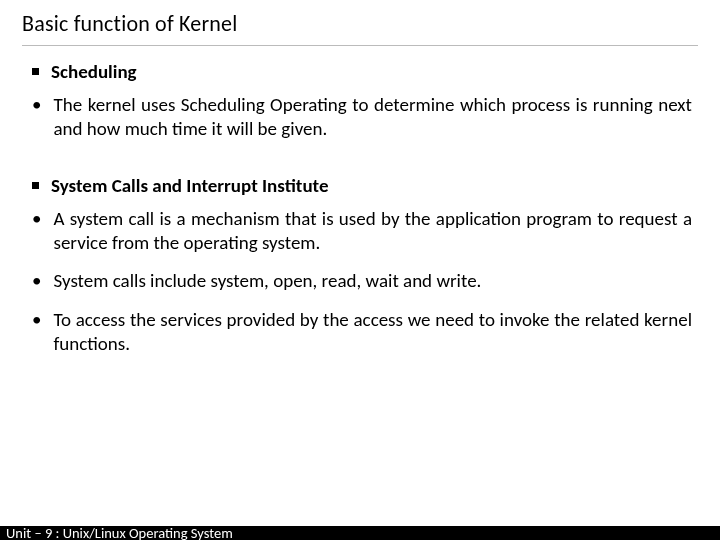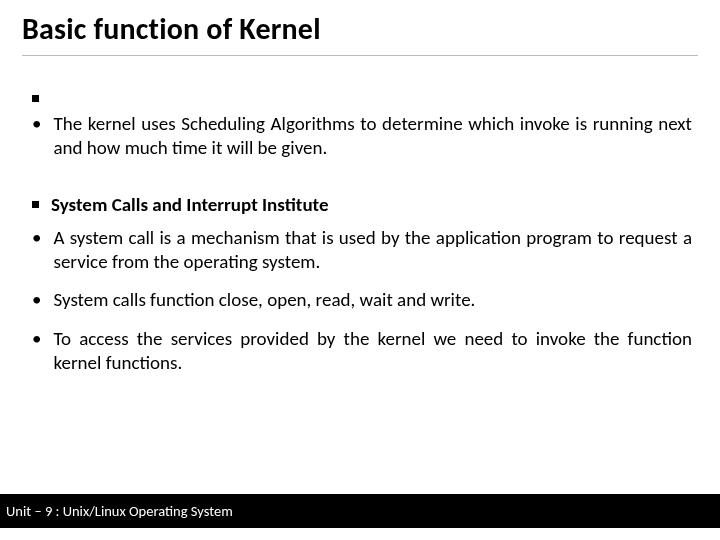--- a/index.html
+++ b/index.html
@@ -12,25 +12,25 @@
     position: relative;
     overflow: hidden;
   }
   .slide {
     width: 100%;
     height: 100%;
     padding: 10px 22px 0 22px;
     position: relative;
   }
   .title {
-    font-size: 30px;
-    font-weight: 700;
+    font-size: 22px;
+    font-weight: 400;
     padding-bottom: 8px;
     border-bottom: 1px solid #bbb;
-    margin-bottom: 31px;
+    margin-bottom: 14px;
     letter-spacing: 0.2px;
   }
   .content {
     padding-left: 10px;
     padding-right: 6px;
   }
   .section-head {
     display: flex;
     align-items: flex-start;
     font-size: 19px;
@@ -57,66 +57,67 @@
     margin-top: 0;
     margin-right: 12px;
     flex-shrink: 0;
     font-size: 19px;
     line-height: 1.28;
   }
   .bullet .txt { flex: 1; }
   .gap { height: 18px; }
   .footer {
     position: absolute;
-    bottom: 12px;
+    bottom: 0;
     left: 0;
     right: 0;
-    height: 34px;
+    height: 14px;
     background: #000;
     color: #fff;
     font-size: 14.5px;
     display: flex;
     justify-content: space-between;
     align-items: center;
     padding: 0 6px 0 6px;
   }
 </style>
 </head>
 <body>
 
 <div class="slide">
   <div class="title">Basic function of Kernel</div>
 
   <div class="content">
 
     <div class="section-head">
       <span class="sq"></span>
+      <span>Scheduling</span>
     </div>
     <div class="bullet">
       <span class="dot">•</span>
-      <span class="txt">The kernel uses Scheduling Algorithms to determine which invoke is running next and how much time it will be given.</span>
+      <span class="txt">The kernel uses Scheduling Operating to determine which process is running next and how much time it will be given.</span>
     </div>
 
     <div class="gap"></div>
 
     <div class="section-head">
       <span class="sq"></span>
       <span>System Calls and Interrupt Institute</span>
     </div>
     <div class="bullet">
       <span class="dot">•</span>
       <span class="txt">A system call is a mechanism that is used by the application program to request a service from the operating system.</span>
     </div>
     <div class="bullet">
       <span class="dot">•</span>
-      <span class="txt">System calls function close, open, read, wait and write.</span>
+      <span class="txt">System calls include system, open, read, wait and write.</span>
     </div>
     <div class="bullet">
       <span class="dot">•</span>
-      <span class="txt">To access the services provided by the kernel we need to invoke the function kernel functions.</span>
+      <span class="txt">To access the services provided by the access we need to invoke the related kernel functions.</span>
     </div>
 
   </div>
 
   <div class="footer">
     <span>Unit – 9  : Unix/Linux Operating System</span>
   </div>
 </div>
 
 </body></html>

